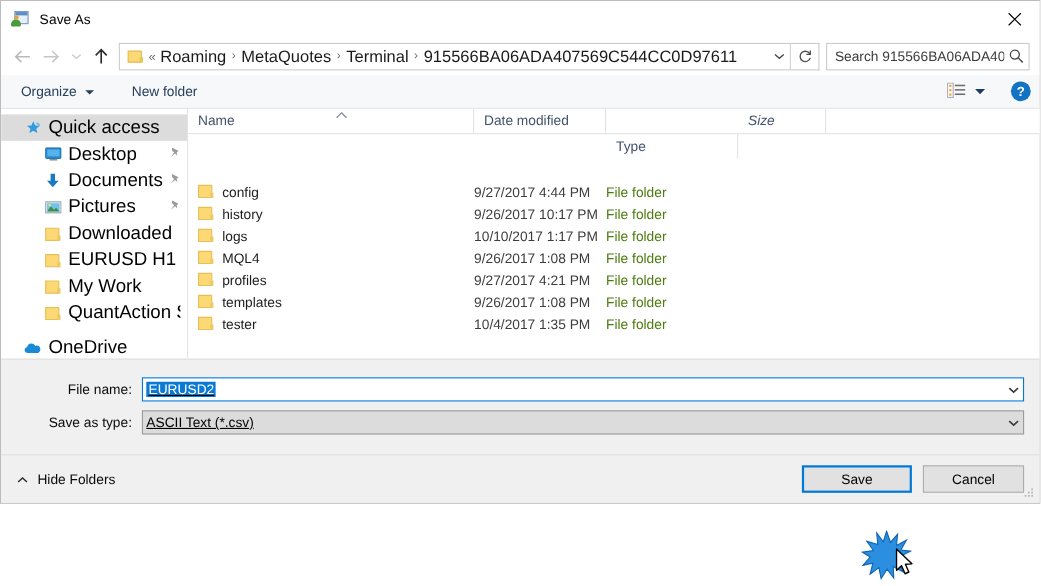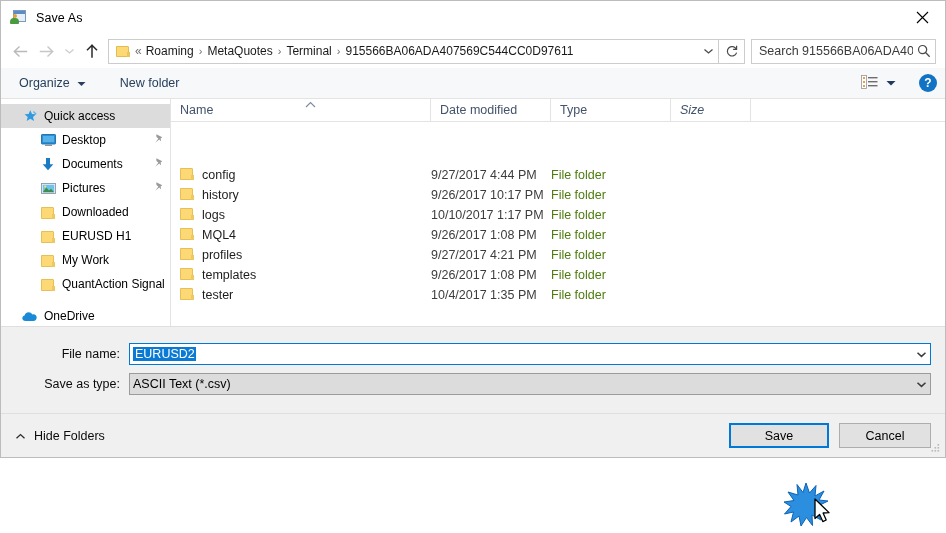--- a/index.html
+++ b/index.html
@@ -87,21 +87,21 @@
   }
   .crumb-folder .tab {
     position: absolute; left: 11px; top: 7px; width: 3px; height: 5px;
     background: #e8c65e;
   }
   .crumb-sep {
     color: #6d6d6d; font-size: 11px; padding: 0 5px; flex: 0 0 auto;
   }
   .crumb-sep.dbl { padding: 0 4px 0 2px; font-size: 12px; }
   .crumb-item {
-    color: #1a1a1a; font-size: 12px; white-space: nowrap; flex: 0 0 auto;
+    color: #1a1a1a; font-size: 15px; white-space: nowrap; flex: 0 0 auto;
   }
   .crumb-item.last { overflow: hidden; text-overflow: ellipsis; }
   .crumb-spacer { flex: 1 1 auto; }
   .crumb-chev {
     width: 20px; flex: 0 0 20px; display: flex;
     align-items: center; justify-content: center; cursor: default;
   }
   .refresh-btn {
     width: 26px; height: 25px; flex: 0 0 26px;
     border: 1px solid #cccccc; border-left: none;
@@ -162,21 +162,21 @@
   .side-item {
     height: 24px; display: flex; align-items: center;
     cursor: default; padding-right: 6px; position: relative;
   }
   .side-item.selected { background: #dcdcdc; }
   .side-icon {
     width: 18px; flex: 0 0 18px; display: flex;
     align-items: center; justify-content: center; margin-right: 5px;
   }
   .side-label {
-    font-size: 12px; color: #000000; white-space: nowrap;
+    font-size: 17px; color: #000000; white-space: nowrap;
     overflow: hidden;
   }
   .side-pin { margin-left: auto; flex: 0 0 auto; padding-left: 4px; }
   .lvl0 { padding-left: 20px; }
   .lvl1 { padding-left: 38px; }
   .grp-gap { margin-top: 8px; }
 
   
   .fic { position: relative; display: inline-block; }
   .fic .fbody {
@@ -196,21 +196,21 @@
     position: relative;
   }
   .col {
     display: flex; align-items: center; cursor: default;
     font-size: 12.5px; color: #43536b; position: relative;
     border-right: 1px solid #e3e3e3; padding-left: 9px;
     height: 100%;
   }
   .col.c-name { width: 260px; flex: 0 0 260px; }
   .col.c-date { width: 120px; flex: 0 0 120px; }
-  .col.c-type { width: 120px; flex: 0 0 120px; }
+  .col.c-type { width: 120px; flex: 0 0 120px; margin-top: 23px; }
   .col.c-size { width: 80px; flex: 0 0 80px; font-style: italic; }
   .sort-arrow {
     position: absolute; left: 133px; top: -1px;
   }
   .rows { flex: 1 1 auto; overflow: hidden; padding-top: 2px; }
   .frow {
     height: 20px; display: flex; align-items: center;
     cursor: default; font-size: 12.5px; color: #1d1d1d;
   }
   .frow .cell-name {
@@ -232,21 +232,21 @@
     border-top: 1px solid #dfdfdf;
     padding: 16px 14px 10px 14px;
   }
   .form-row { display: flex; align-items: center; margin-bottom: 8px; }
   .form-label {
     width: 114px; flex: 0 0 114px; text-align: right;
     padding-right: 9px; font-size: 12.5px; color: #0a0a0a;
   }
   .combo {
     flex: 1 1 auto; height: 22px; display: flex; align-items: center;
-    border: 1px solid #7a7a7a; background: #ffffff; min-width: 0;
+    border: 1px solid #7a7a7a; background: #ffffff; min-width: 0; text-decoration: underline;
   }
   .combo.focused { border: 1px solid #0078d7; }
   .combo.disabled { background: #dcdcdc; border: 1px solid #9c9c9c; }
   .combo-val {
     flex: 1 1 auto; padding-left: 3px; font-size: 12.5px;
     color: #000000; white-space: nowrap; overflow: hidden; min-width: 0;
   }
   .combo-val .sel {
     background: #0a7ad4; color: #ffffff; padding: 1px 1px 1px 2px;
   }

